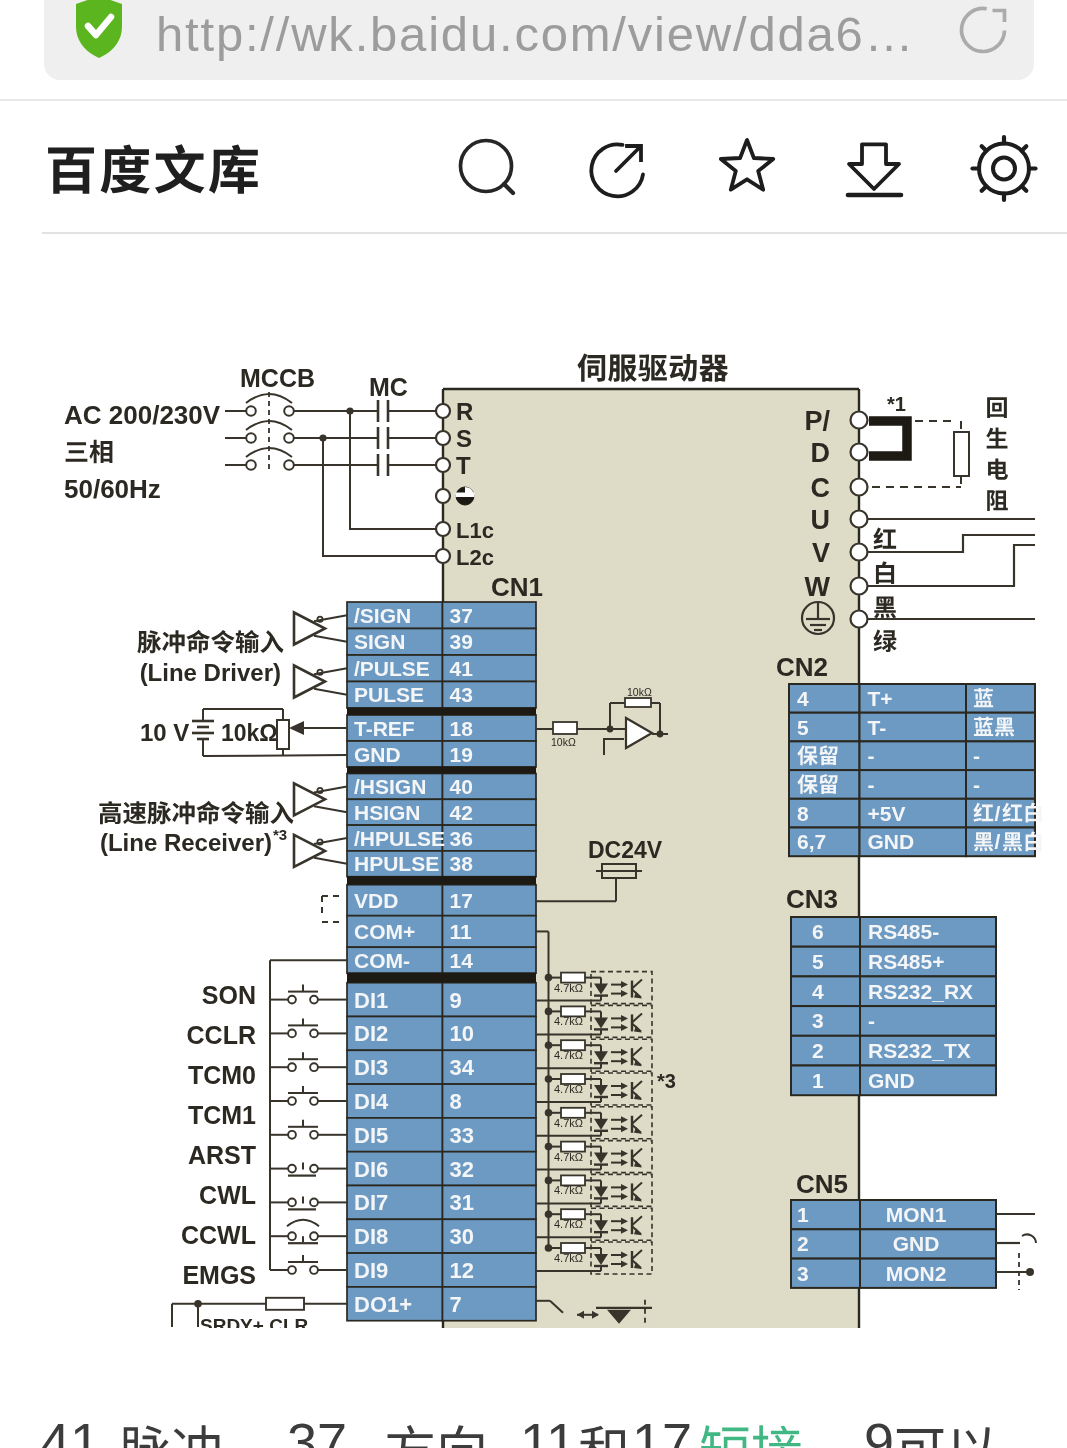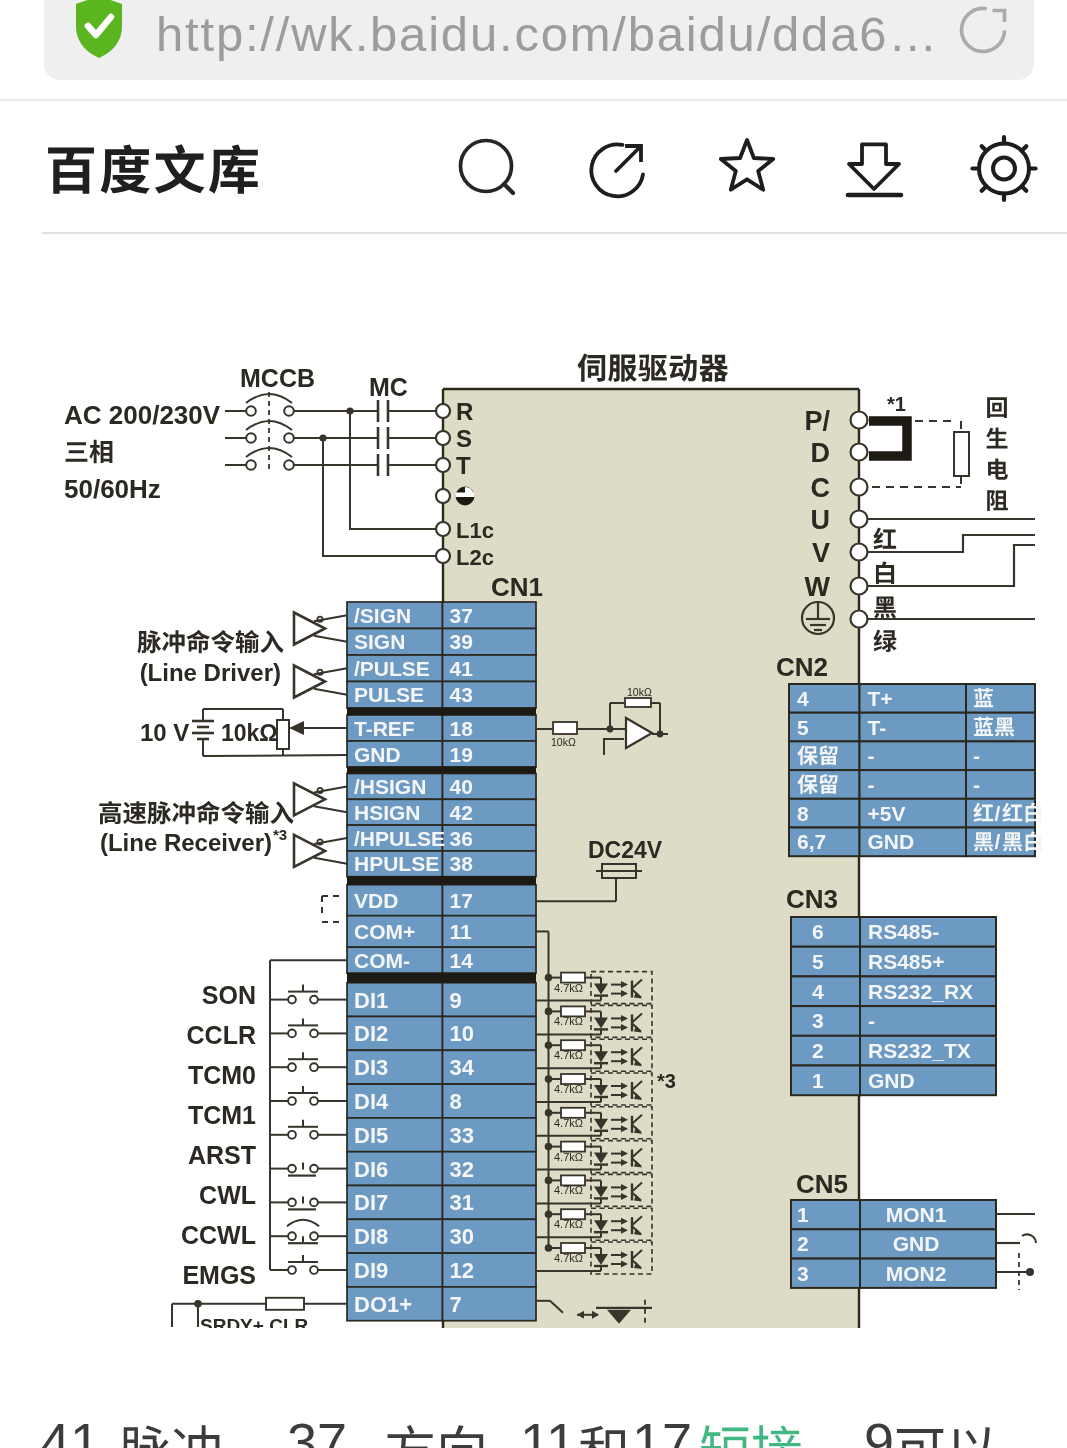--- a/index.html
+++ b/index.html
@@ -5,21 +5,21 @@
   html,body { margin:0; padding:0; }
   body { width:1067px; height:1448px; position:relative; overflow:hidden; background:#ffffff;
          font-family:'Liberation Sans',sans-serif; }
   .abs { position:absolute; }
 </style>
 </head>
 <body>
 
 <div class="abs" style="left:44px; top:-16px; width:990px; height:96px; background:#efefef; border-radius:16px;"></div>
 
-<div class="abs" style="left:156px; top:6px; width:820px; font-size:49px; color:#9c9c9c; white-space:nowrap; letter-spacing:1.8px;">http://wk.baidu.com/baidu/dda6…</div>
+<div class="abs" style="left:156px; top:6px; width:820px; font-size:49px; color:#9c9c9c; white-space:nowrap; letter-spacing:1.8px;">http://wk.baidu.com/view/dda6…</div>
 
 <div class="abs" style="left:0; top:99px; width:1067px; height:2px; background:#e9e9e9;"></div>
 
 <div class="abs" style="left:42px; top:232px; width:1025px; height:2px; background:#e2e2e2;"></div>
 
 <svg class="abs" style="left:0; top:0;" width="1067" height="1448" viewBox="0 0 1067 1448">
 <defs>
       <path id="g0" d="M159 568V-89H281V-29H724V-89H852V568H531L564 682H942V799H59V682H422C417 643 411 603 404 568ZM281 217H724V82H281ZM281 325V457H724V325Z"></path>
       <path id="g1" d="M386 629V563H251V468H386V311H800V468H945V563H800V629H683V563H499V629ZM683 468V402H499V468ZM714 178C678 145 633 118 582 96C529 119 485 146 450 178ZM258 271V178H367L325 162C360 120 400 83 447 52C373 35 293 23 209 17C227 -9 249 -54 258 -83C372 -70 481 -49 576 -15C670 -53 779 -77 902 -89C917 -58 947 -10 972 15C880 21 795 33 718 52C793 98 854 159 896 238L821 276L800 271ZM463 830C472 810 480 786 487 763H111V496C111 343 105 118 24 -36C55 -45 110 -70 134 -88C218 76 230 328 230 496V652H955V763H623C613 794 599 829 585 857Z"></path>
       <path id="g2" d="M412 822C435 779 458 722 469 681H44V564H202C256 423 326 302 416 202C312 121 182 64 25 25C49 -3 85 -59 98 -88C259 -41 394 26 505 116C611 27 740 -39 898 -81C916 -48 952 4 979 31C828 65 702 125 598 204C687 301 755 420 806 564H960V681H524L609 708C597 749 567 813 540 860ZM507 286C430 365 370 459 326 564H672C631 454 577 362 507 286Z"></path>

